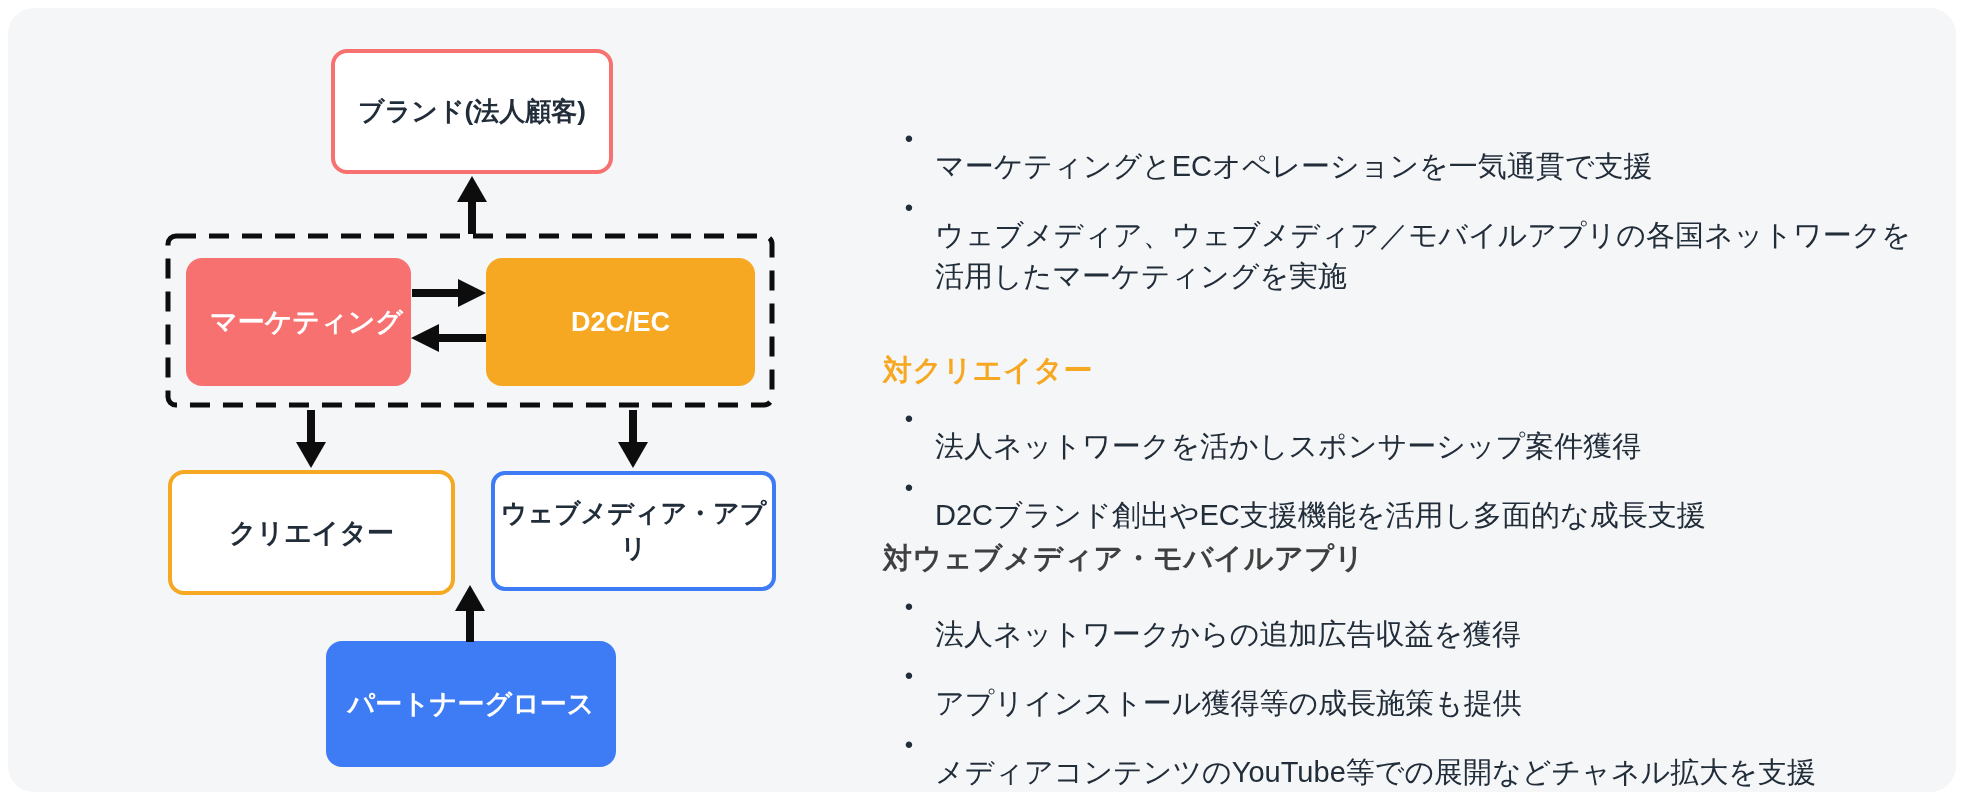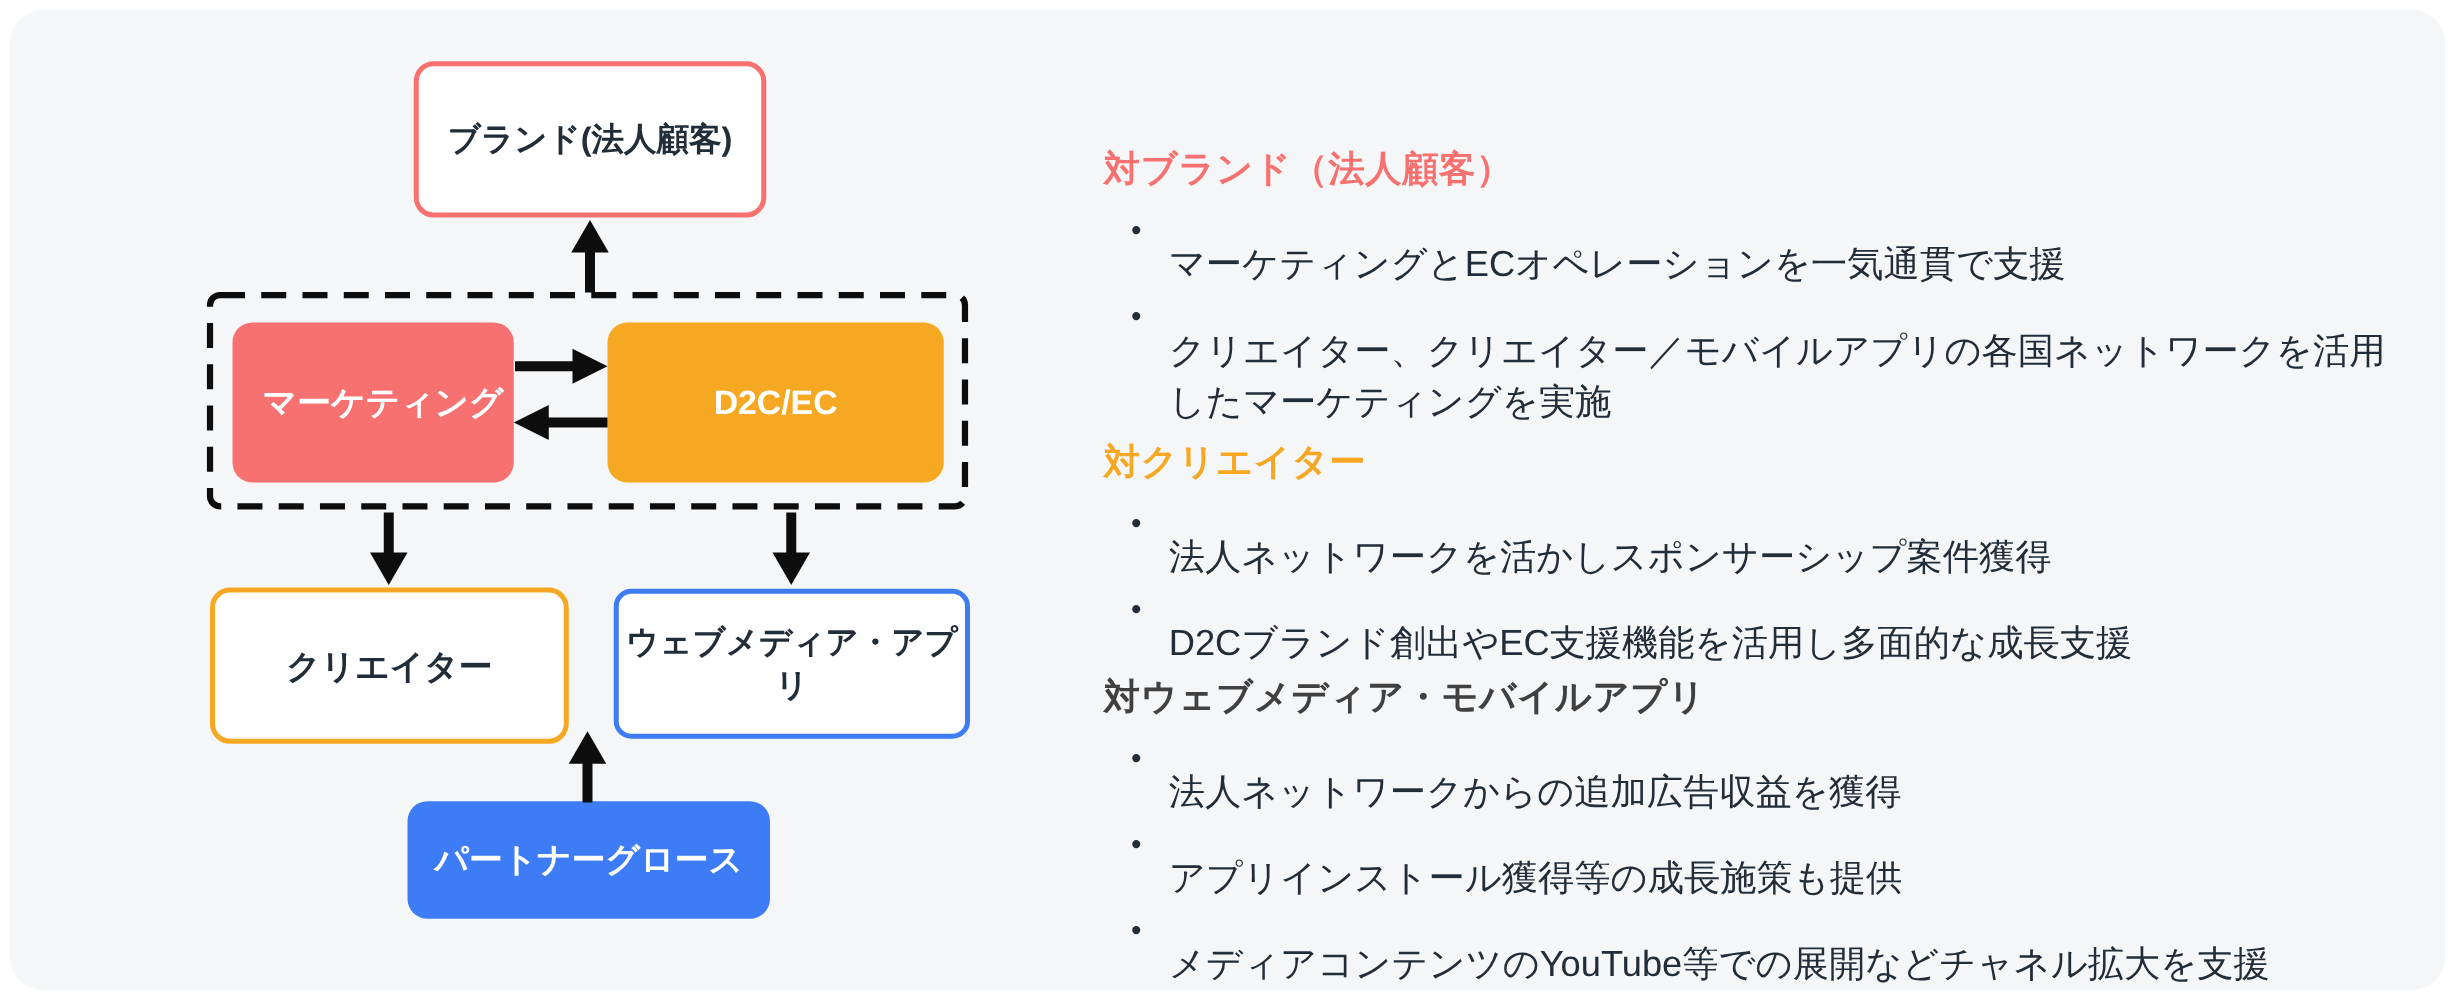--- a/index.html
+++ b/index.html
@@ -16,21 +16,21 @@
   
   .node{
     position:absolute;display:flex;align-items:center;justify-content:center;
     border-radius:16px;font-weight:700;text-align:center;box-sizing:border-box;
   }
   .node-brand{left:323px;top:41px;width:282px;height:125px;background:#fff;border:4px solid #F87171;color:#222D3A;font-size:26px;}
   .node-marketing{left:178px;top:250px;width:225px;height:128px;background:#F87171;color:#fff;font-size:27px;padding-left:16px;}
   .node-d2c{left:478px;top:250px;width:269px;height:128px;background:#F7A823;color:#fff;font-size:27px;}
   .node-creator{left:160px;top:462px;width:287px;height:125px;background:#fff;border:4px solid #F7A823;color:#222D3A;font-size:27px;}
   .node-webmedia{left:483px;top:463px;width:285px;height:120px;background:#fff;border:4px solid #3D7CF5;color:#222D3A;font-size:26px;border-radius:14px;}
-  .node-partner{left:318px;top:633px;width:290px;height:94px;background:#3D7CF5;color:#fff;font-size:27px;}
+  .node-partner{left:318px;top:633px;width:290px;height:126px;background:#3D7CF5;color:#fff;font-size:27px;}
   
   .dashed-wrap{position:absolute;left:157px;top:225px;width:610px;height:175px;}
   
   .shaft-v{position:absolute;width:8px;background:#0d0d0d;}
   .shaft-h{position:absolute;height:8px;background:#0d0d0d;}
   .head{position:absolute;width:0;height:0;}
   .head-up{border-left:15px solid transparent;border-right:15px solid transparent;border-bottom:26px solid #0d0d0d;}
   .head-down{border-left:15px solid transparent;border-right:15px solid transparent;border-top:26px solid #0d0d0d;}
   .head-right{border-top:14px solid transparent;border-bottom:14px solid transparent;border-left:28px solid #0d0d0d;}
   .head-left{border-top:14px solid transparent;border-bottom:14px solid transparent;border-right:28px solid #0d0d0d;}
@@ -98,29 +98,28 @@
       <div class="head head-down" style="left:610px;top:434px;"></div>
 
       <div class="head head-up" style="left:447px;top:577px;"></div>
       <div class="shaft-v" style="left:458px;top:601px;height:33px;"></div>
 
     </div>
 
     <div class="legend">
 
       <section class="sec sec1">
-        <h2>対ブランド（法人顧客）</h2>
         <ul>
           <li>
             <span class="dot">•</span>
             <span class="btxt">マーケティングとECオペレーションを一気通貫で支援</span>
           </li>
           <li>
             <span class="dot">•</span>
-            <span class="btxt">クリエイター、クリエイター／モバイルアプリの各国ネットワークを活用したマーケティングを実施</span>
+            <span class="btxt">ウェブメディア、ウェブメディア／モバイルアプリの各国ネットワークを活用したマーケティングを実施</span>
           </li>
         </ul>
       </section>
 
       <section class="sec sec2">
         <h2>対クリエイター</h2>
         <ul>
           <li>
             <span class="dot">•</span>
             <span class="btxt">法人ネットワークを活かしスポンサーシップ案件獲得</span>

